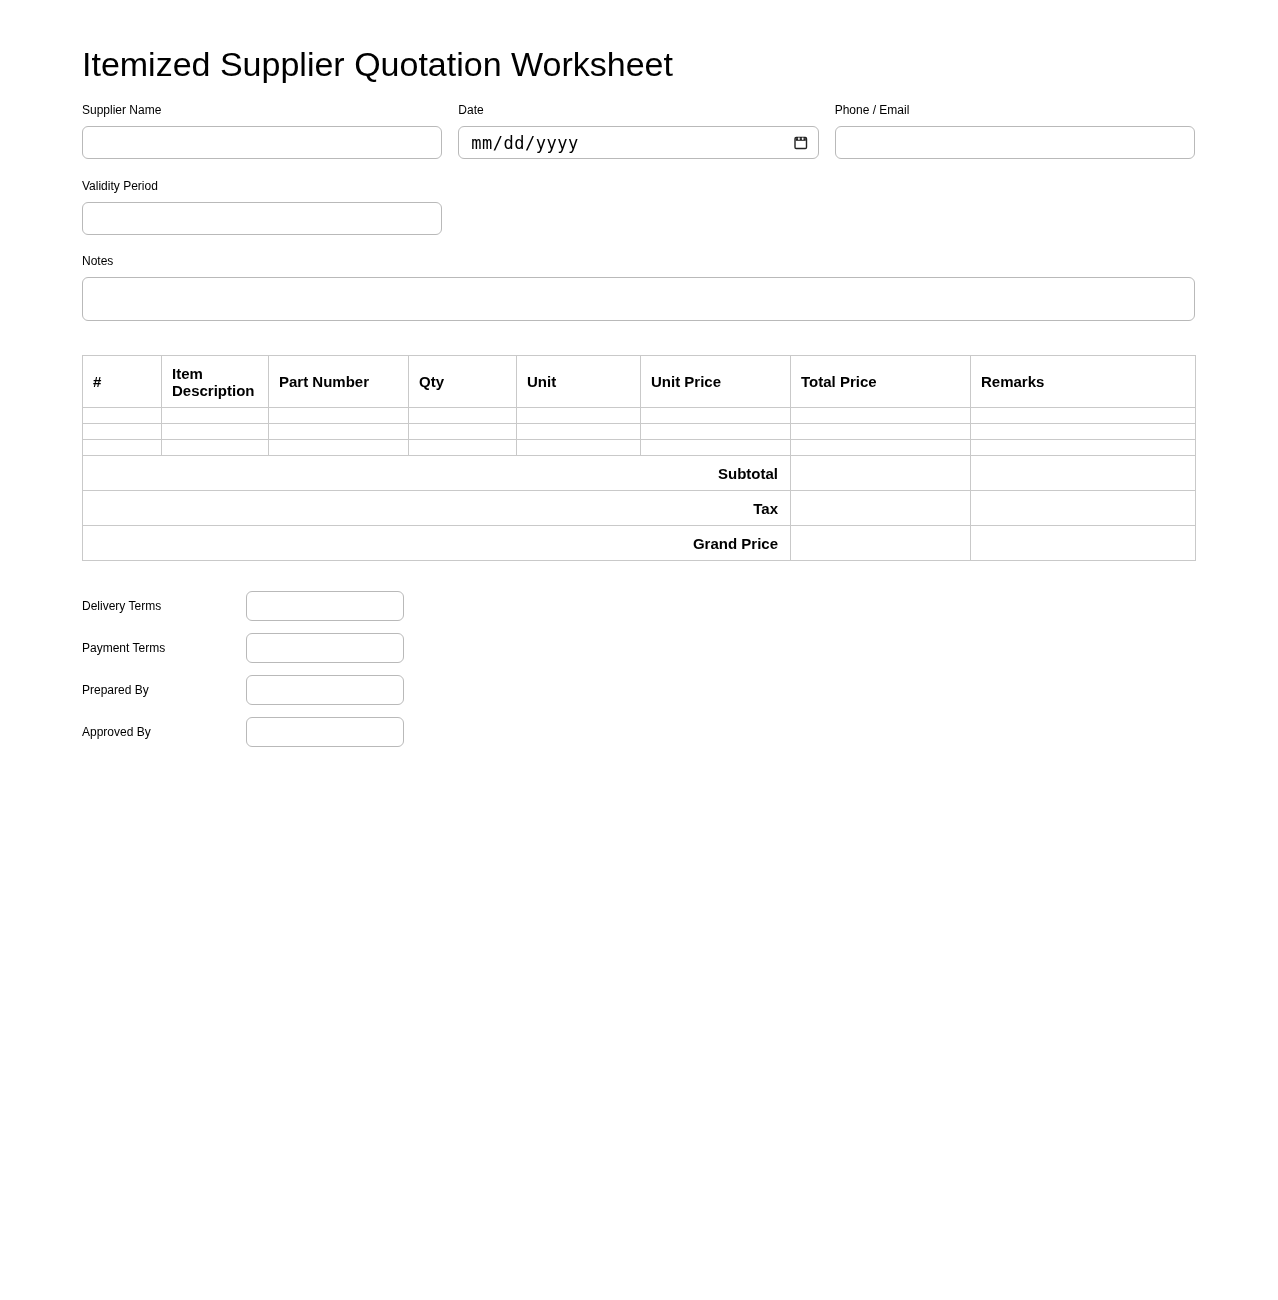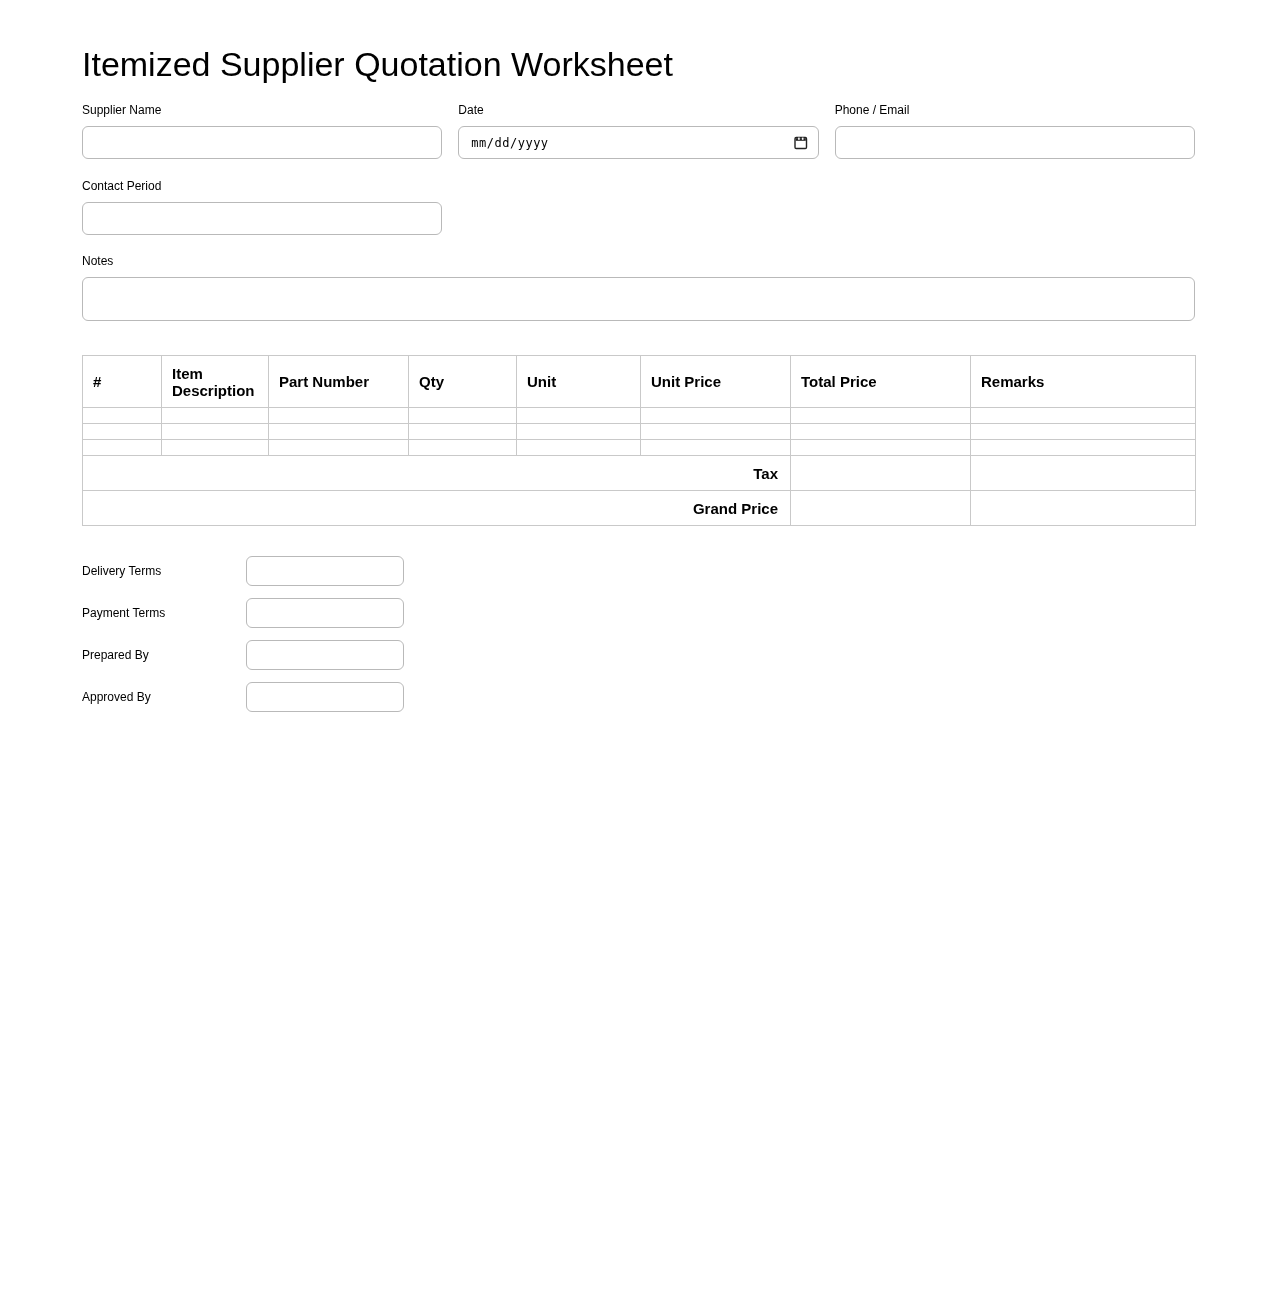--- a/index.html
+++ b/index.html
@@ -51,21 +51,21 @@
     border-radius: 6px;
     background: #fff;
     display: flex;
     align-items: center;
     justify-content: space-between;
     padding: 0 10px 0 12px;
     cursor: default;
   }
   .date-placeholder {
     font-family: "DejaVu Sans Mono", monospace;
-    font-size: 12px;
+    font-size: 17px;
     letter-spacing: 0.5px;
     color: #000;
   }
   .calendar-icon { display: inline-flex; }
   .notes-section { margin-top: 18px; width: 1113px; }
   .notes-input { height: 44px; }
 
   table.quote-table {
     margin-top: 34px;
     width: 1113px;
@@ -140,21 +140,21 @@
         </svg>
       </span>
     </div>
   </div>
 
   <div>
     <label class="field-label">Phone / Email</label>
     <input class="text-input" type="text" value="" style="">
   </div>
   <div>
-    <label class="field-label">Contact Period</label>
+    <label class="field-label">Validity Period</label>
     <input class="text-input" type="text" value="" style="">
   </div>
 </div>
 
 <div class="notes-section">
   <label class="field-label">Notes</label>
   <input class="text-input notes-input" type="text" value="" style="">
 </div>
 
 <table class="quote-table">
@@ -205,20 +205,25 @@
       <td class="item-cell"></td>
       <td class="item-cell"></td>
       <td class="item-cell"></td>
       <td class="item-cell"></td>
       <td class="item-cell"></td>
       <td class="item-cell"></td>
       <td class="item-cell"></td>
       <td class="item-cell"></td>
     </tr>
     <tr>
+      <td class="summary-label" colspan="6">Subtotal</td>
+      <td class="summary-value"></td>
+      <td class="summary-value"></td>
+    </tr>
+    <tr>
       <td class="summary-label" colspan="6">Tax</td>
       <td class="summary-value"></td>
       <td class="summary-value"></td>
     </tr>
     <tr>
       <td class="summary-label" colspan="6">Grand Price</td>
       <td class="summary-value"></td>
       <td class="summary-value"></td>
     </tr>
   </tbody>

